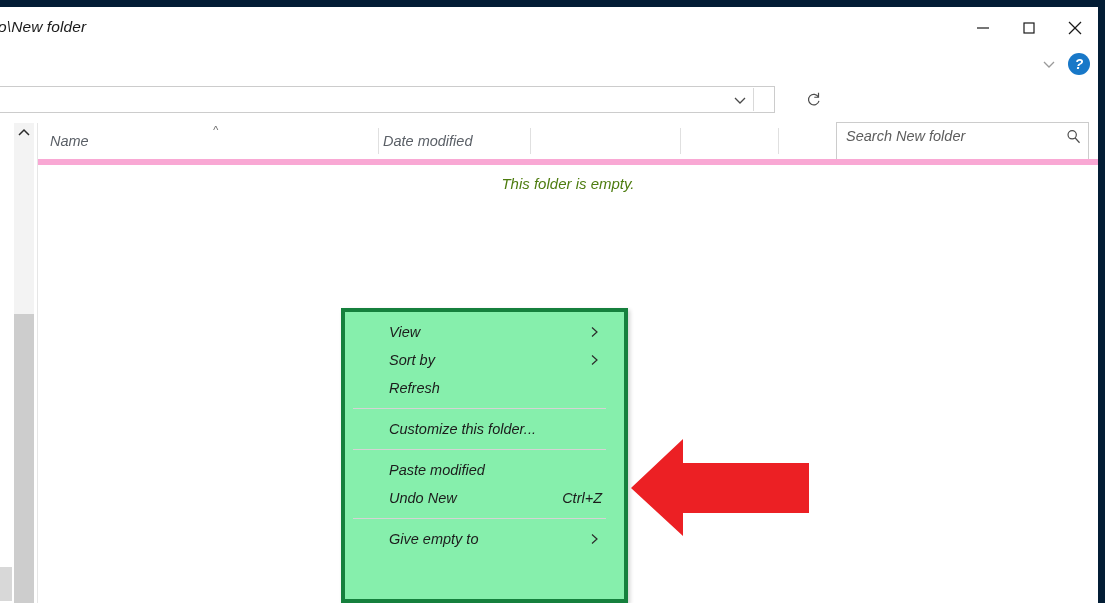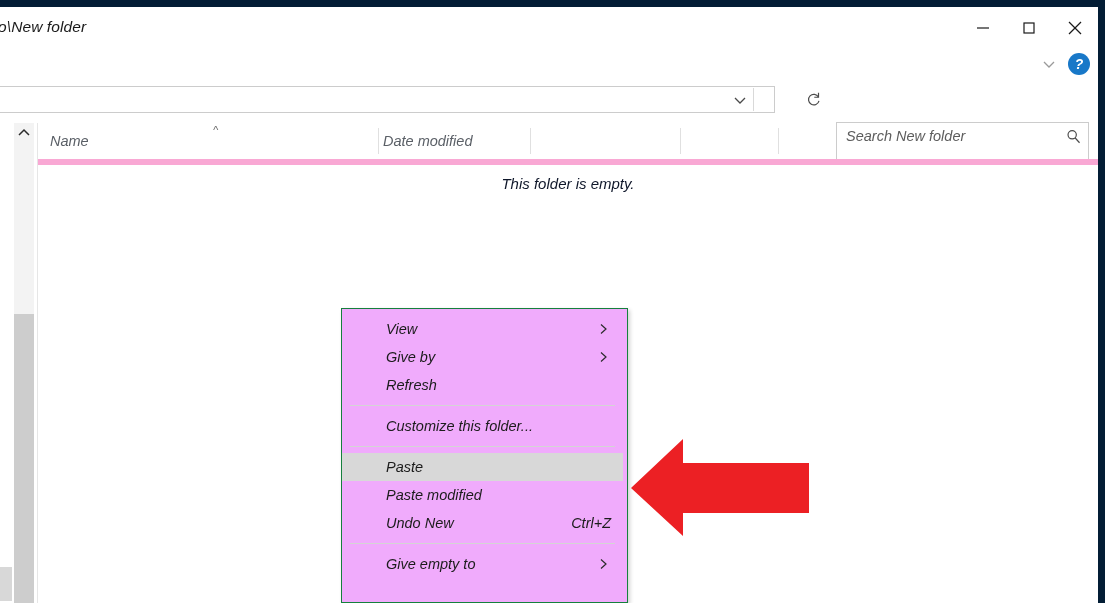--- a/index.html
+++ b/index.html
@@ -267,34 +267,34 @@
   }
 
   
   .emptytext {
     position: absolute;
     left: 38px;
     top: 168px;
     width: 1060px;
     text-align: center;
     font-size: 15px;
-    color: #0f172a;
+    color: #4d7c0f;
   }
 
   
   .ctxmenu {
     position: absolute;
     left: 341px;
     top: 308px;
     width: 287px;
-    background: #f0abfc;
-    border: 1px solid #15803d;
+    background: #86efac;
+    border: 4px solid #15803d;
     box-shadow: 2px 2px 4px rgba(0,0,0,.18);
     box-sizing: border-box;
-    padding: 6px 4px 0 0;
+    padding: 6px 10px 0 0;
     overflow: hidden;
     height: 295px;
   }
   .ctxitem {
     position: relative;
     height: 28px;
     display: flex;
     align-items: center;
     font-size: 14.5px;
     color: #1c1c1c;
@@ -443,44 +443,41 @@
     <div class="ctxitem">
       <span>View</span>
       <span class="submenu-arrow">
         <svg width="13" height="15" viewBox="0 0 13 15">
             <polyline points="4,3 9,7.5 4,12" fill="none" stroke="#2b2b2b" stroke-width="1.2"></polyline>
           </svg>
       </span>
     </div>
 
     <div class="ctxitem">
-      <span>Give by</span>
+      <span>Sort by</span>
       <span class="submenu-arrow">
         <svg width="13" height="15" viewBox="0 0 13 15">
             <polyline points="4,3 9,7.5 4,12" fill="none" stroke="#2b2b2b" stroke-width="1.2"></polyline>
           </svg>
       </span>
     </div>
 
 
     <div class="ctxitem">
       <span>Refresh</span>
     </div>
 
     <div class="ctxsep"></div>
 
     <div class="ctxitem">
       <span>Customize this folder...</span>
     </div>
 
     <div class="ctxsep"></div>
 
-    <div class="ctxitem highlight">
-      <span>Paste</span>
-    </div>
 
     <div class="ctxitem">
       <span>Paste modified</span>
     </div>
 
     <div class="ctxitem">
       <span>Undo New</span>
       <span class="shortcut">Ctrl+Z</span>
     </div>
 

